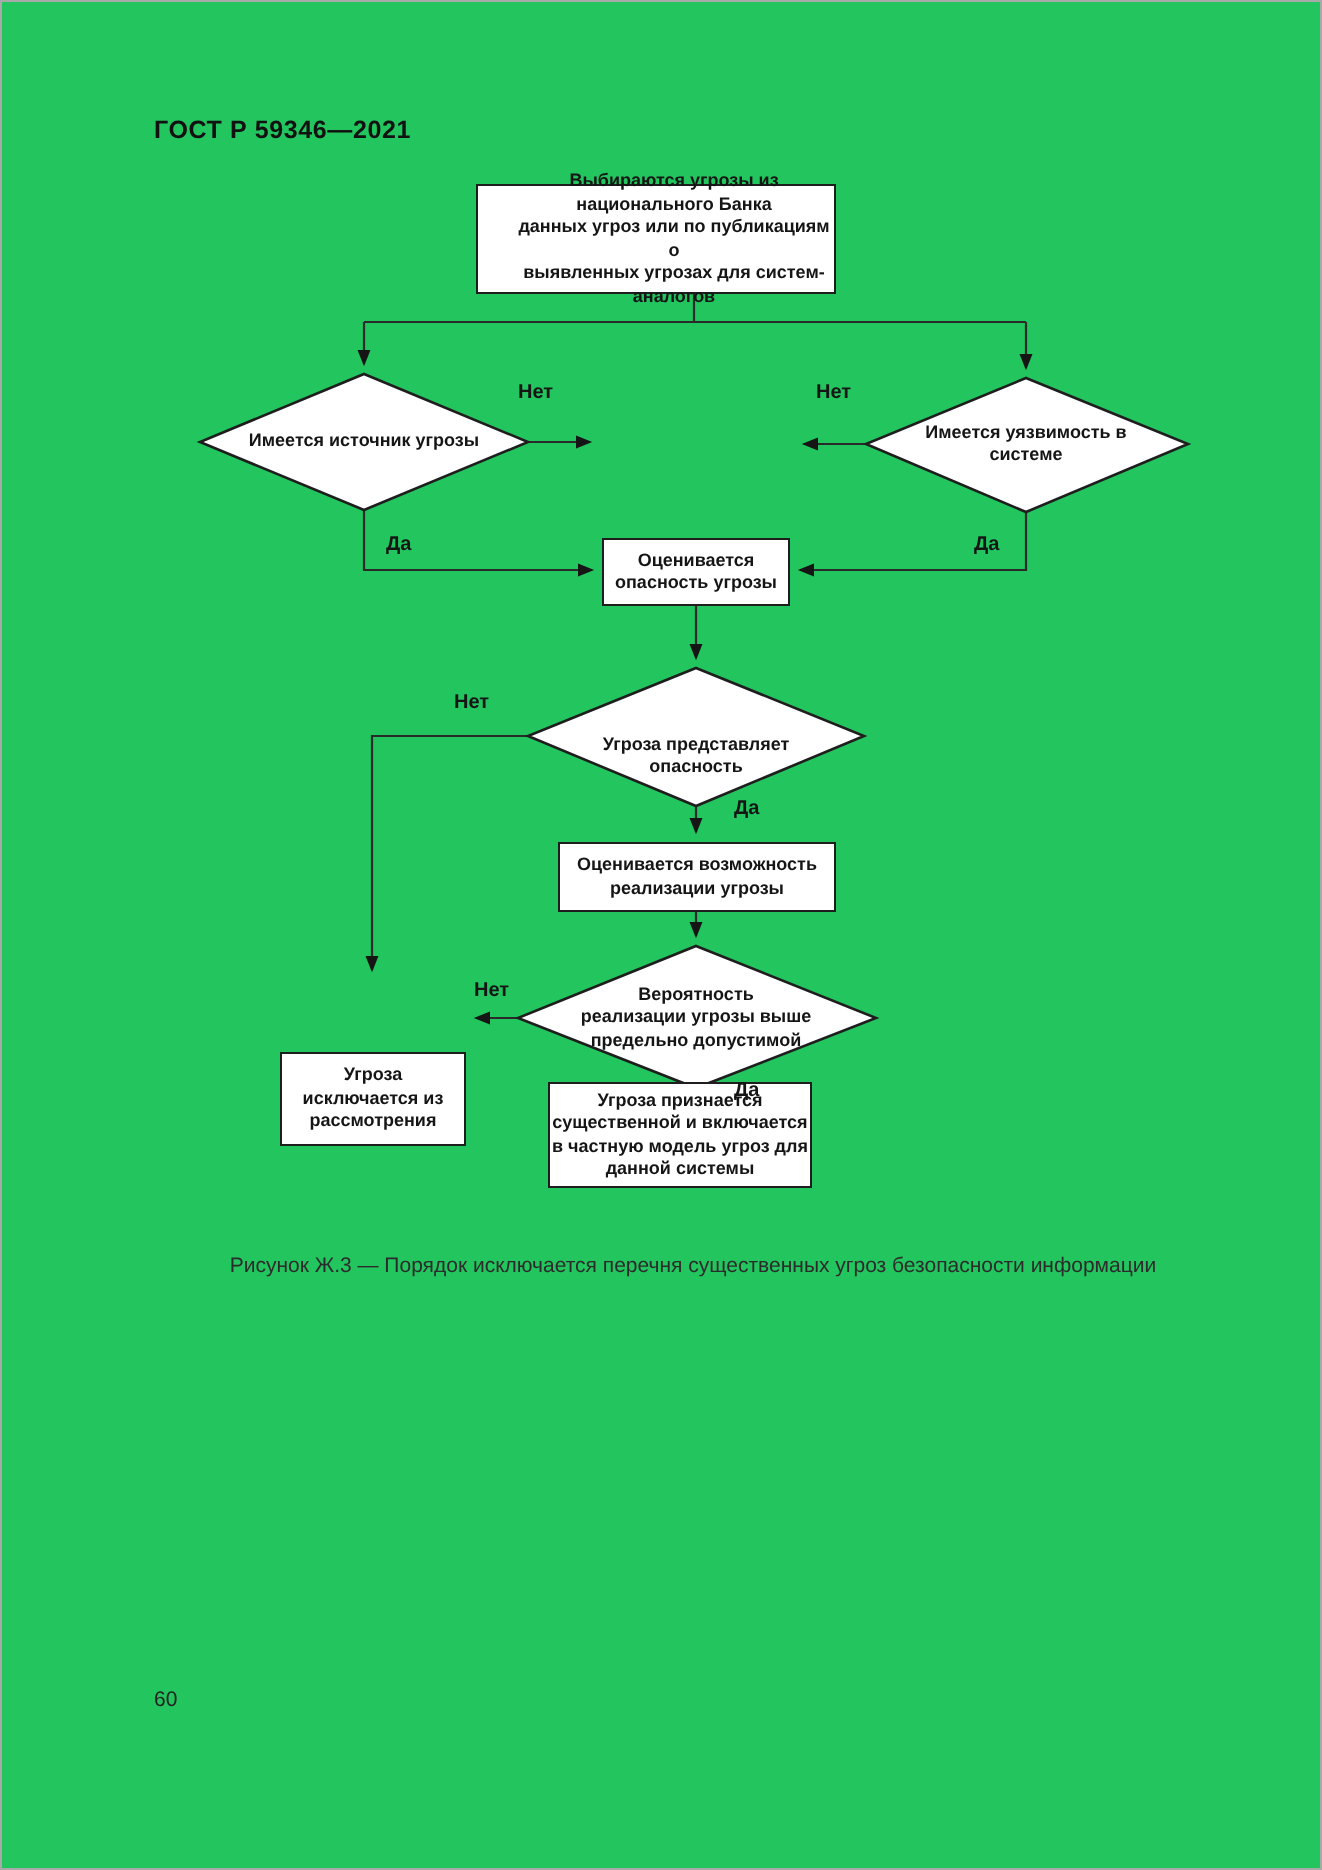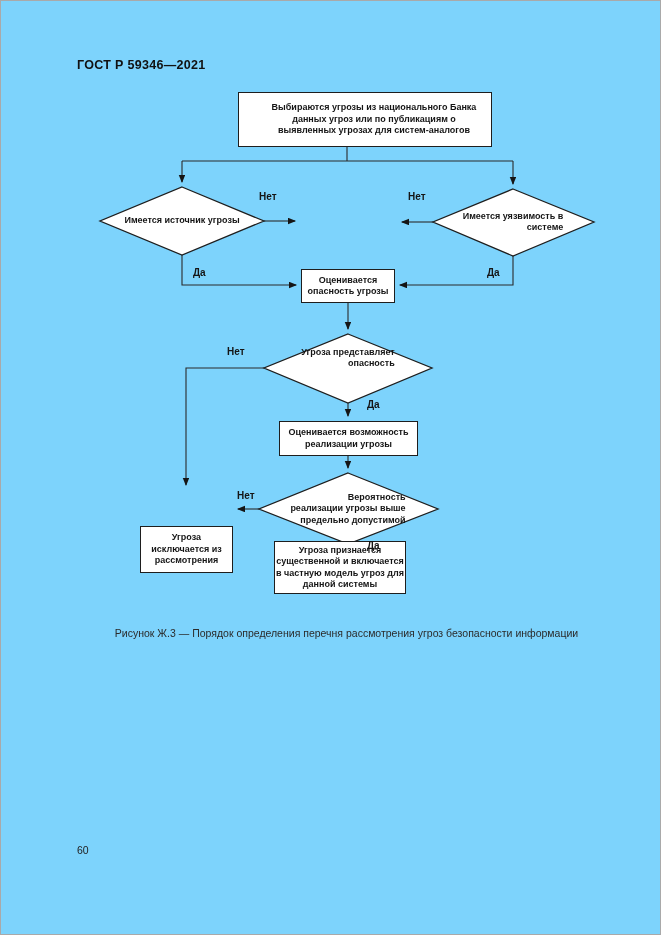--- a/index.html
+++ b/index.html
@@ -1,28 +1,28 @@
 <!DOCTYPE html>
 <html><head>
 <meta charset="utf-8">
 <style>
   html,body { margin:0; padding:0; background:#ffffff; }
   .page {
     position:relative; width:661px; height:935px; box-sizing:border-box;
-    background:#7dd3fc; border:1px solid #a9a9a9; overflow:hidden;
+    background:#22c55e; border:1px solid #a9a9a9; overflow:hidden;
     font-family:"Liberation Sans", sans-serif; color:#151515;
   }
   .header { position:absolute; left:76px; top:57px; font-size:12.5px; font-weight:bold; letter-spacing:.3px; color:#111; }
   svg.lines { position:absolute; left:0; top:0; z-index:1; }
   .node {
     position:absolute; z-index:2; display:flex; align-items:center; justify-content:center;
     text-align:center; white-space:pre-line; font-weight:bold; font-size:9px; line-height:11.5px; color:#151515;
   }
   .box { background:#fff; border:1.4px solid #1e1e1e; box-sizing:border-box; }
-  .dtext { background:transparent;text-align:right; }
+  .dtext { background:transparent; }
   .lbl { position:absolute; z-index:2; font-size:10px; font-weight:bold; color:#151515; }
   .caption { position:absolute; left:30px; top:626px; width:631px; text-align:center; font-size:10.5px; color:#2b2b2b; z-index:2; }
   .pageno { position:absolute; left:76px; top:843px; font-size:10.5px; color:#222; }
 </style>
 </head>
 <body>
 
 <div class="page">
 
   <div class="header">ГОСТ Р 59346—2021</div>
@@ -55,21 +55,21 @@
     <path d="M258,508 L237,508" stroke="#2a2a2a" stroke-width="1.1" fill="none" marker-end="url(#arw)"></path>
 
     <path d="M347,543 L347,555" stroke="#2a2a2a" stroke-width="1.1" fill="none" marker-end="url(#arw)"></path>
 
     <polygon points="181,186 263,220 181,254 99,220" fill="#fff" stroke="#1e1e1e" stroke-width="1.3"></polygon>
     <polygon points="512,188 593,221 512,255 432,221" fill="#fff" stroke="#1e1e1e" stroke-width="1.3"></polygon>
     <polygon points="347,333 431,367 347,402 263,367" fill="#fff" stroke="#1e1e1e" stroke-width="1.3"></polygon>
     <polygon points="347,472 437,508 347,543 258,508" fill="#fff" stroke="#1e1e1e" stroke-width="1.3"></polygon>
   </svg>
 
-  <div class="node box" style="left:237px; top:91px; width:254px; height:55px;padding-left:18px;">Выбираются угрозы из национального Банка
+  <div class="node box" style="left:237px; top:91px; width:180px; height:55px;padding-left:18px;">Выбираются угрозы из национального Банка
 данных угроз или по публикациям о
 выявленных угрозах для систем-аналогов</div>
 
 
   <div class="node box" style="left:300px; top:268px; width:94px; height:34px;">Оценивается
 опасность угрозы</div>
 
   <div class="node box" style="left:278px; top:420px; width:139px; height:35px;">Оценивается возможность
 реализации угрозы</div>
 
@@ -80,33 +80,33 @@
   <div class="node box" style="left:273px; top:540px; width:132px; height:53px;">Угроза признается
 существенной и включается
 в частную модель угроз для
 данной системы</div>
 
   <div class="node dtext" style="left:111px; top:200px; width:140px; height:40px;">Имеется источник угрозы</div>
 
   <div class="node dtext" style="left:447px; top:200px; width:130px; height:42px;">Имеется уязвимость в
 системе</div>
 
-  <div class="node dtext" style="left:282px; top:336px; width:130px; height:42px;">Угроза представляет
+  <div class="node dtext" style="left:282px; top:356px; width:130px; height:42px;">Угроза представляет
 опасность</div>
 
   <div class="node dtext" style="left:277px; top:487px; width:140px; height:42px;">Вероятность
 реализации угрозы выше
 предельно допустимой</div>
 
   <div class="lbl" style="left:258px; top:190px;">Нет</div>
   <div class="lbl" style="left:407px; top:190px;">Нет</div>
   <div class="lbl" style="left:192px; top:266px;">Да</div>
   <div class="lbl" style="left:486px; top:266px;">Да</div>
   <div class="lbl" style="left:226px; top:345px;">Нет</div>
   <div class="lbl" style="left:366px; top:398px;">Да</div>
   <div class="lbl" style="left:236px; top:489px;">Нет</div>
   <div class="lbl" style="left:366px; top:539px;">Да</div>
 
-  <div class="caption">Рисунок Ж.3 — Порядок определения перечня рассмотрения угроз безопасности информации</div>
+  <div class="caption">Рисунок Ж.3 — Порядок исключается перечня существенных угроз безопасности информации</div>
 
   <div class="pageno">60</div>
 
 </div>
 
 </body></html>

